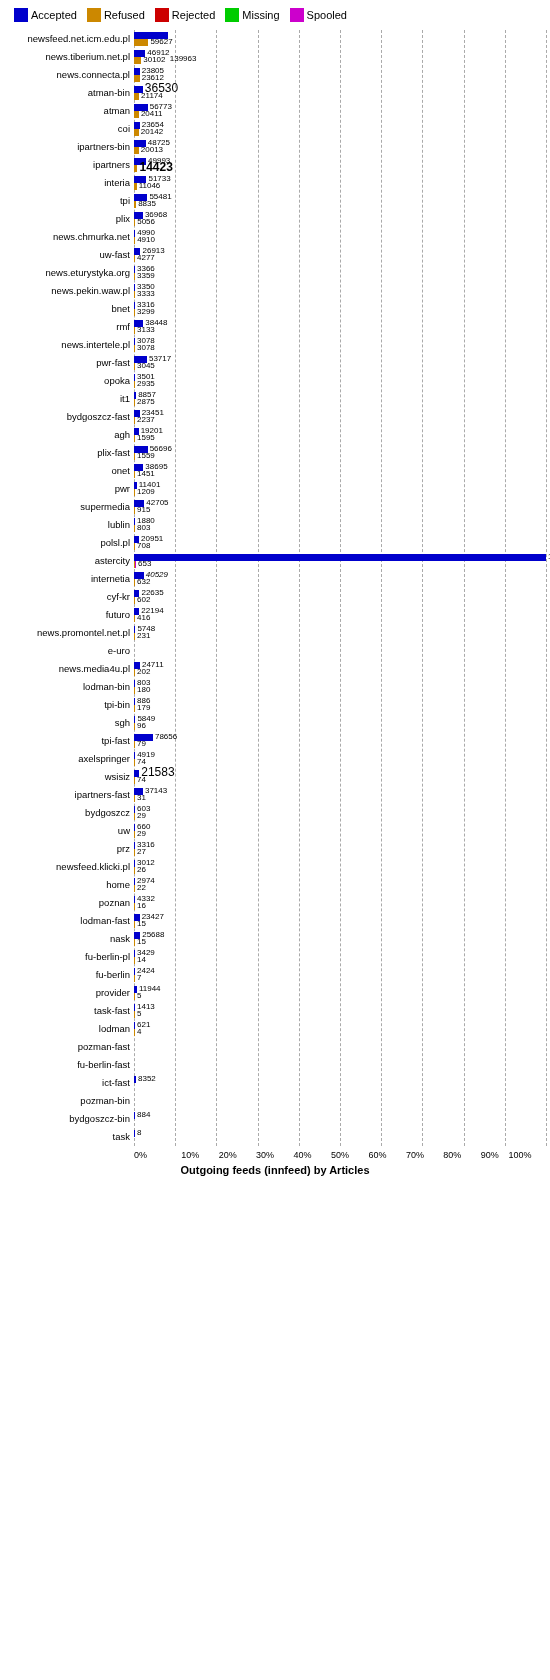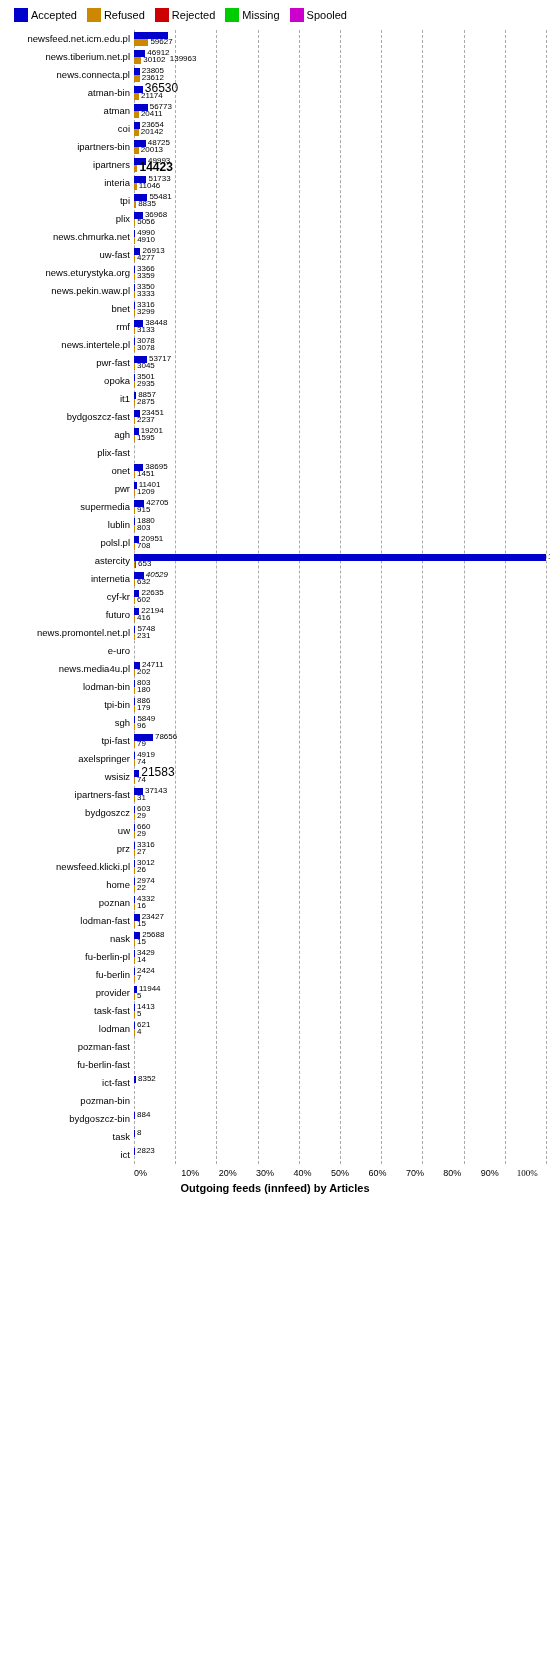--- a/index.html
+++ b/index.html
@@ -510,20 +510,32 @@
               </div>
               <div class="bar-line">
                 <div class="bar-segment color-refused" style="width: 1px;"></div>
                 <div class="bar-numbers" style="font-size: 8px;">1595</div>
               </div>
             </div>
           </div>
         </div>
         <div class="row">
           <div class="row-label">plix-fast</div>
+          <div class="bar-area">
+            <div class="bars-row">
+              <div class="bar-line">
+                <div class="bar-segment color-accepted" style="width: 13.6701px;"></div>
+                <div class="bar-numbers" style="font-size: 8px;">56696</div>
+              </div>
+              <div class="bar-line">
+                <div class="bar-segment color-refused" style="width: 1px;"></div>
+                <div class="bar-numbers" style="font-size: 8px;">1559</div>
+              </div>
+            </div>
+          </div>
         </div>
         <div class="row">
           <div class="row-label">onet</div>
           <div class="bar-area">
             <div class="bars-row">
               <div class="bar-line">
                 <div class="bar-segment color-accepted" style="width: 9.32986px;"></div>
                 <div class="bar-numbers" style="font-size: 8px;">38695</div>
               </div>
               <div class="bar-line">
@@ -1044,48 +1056,36 @@
             </div>
           </div>
         </div>
         <div class="row">
           <div class="row-label">task</div>
           <div class="bar-area">
             <div class="bars-row">
               <div class="bar-line">
                 <div class="bar-segment color-accepted" style="width: 1px;"></div>
                 <div class="bar-numbers" style="font-size: 8px;">8</div>
-              </div>
-              <div class="bar-line"></div>
-            </div>
-          </div>
-        </div>
-        <div class="row">
-          <div class="row-label">ict</div>
-          <div class="bar-area">
-            <div class="bars-row">
-              <div class="bar-line">
-                <div class="bar-segment color-accepted" style="width: 1px;"></div>
-                <div class="bar-numbers" style="font-size: 8px;">2823</div>
               </div>
               <div class="bar-line"></div>
             </div>
           </div>
         </div>
       </div>
   </div>
 
   <div class="x-axis" id="x-axis">
       <span class="x-label" style="width: 41.2px; margin-left: 0px; text-align: left;">0%</span>
       <span class="x-label" style="width: 41.2px; margin-left: 0px;">10%</span>
       <span class="x-label" style="width: 41.2px; margin-left: 0px;">20%</span>
       <span class="x-label" style="width: 41.2px; margin-left: 0px;">30%</span>
       <span class="x-label" style="width: 41.2px; margin-left: 0px;">40%</span>
       <span class="x-label" style="width: 41.2px; margin-left: 0px;">50%</span>
       <span class="x-label" style="width: 41.2px; margin-left: 0px;">60%</span>
       <span class="x-label" style="width: 41.2px; margin-left: 0px;">70%</span>
       <span class="x-label" style="width: 41.2px; margin-left: 0px;">80%</span>
       <span class="x-label" style="width: 41.2px; margin-left: 0px;">90%</span>
-      <span class="x-label" style="width: 41.2px; margin-left: 0px; text-align: center; font-family: Liberation Serif, serif;">100%</span>
+      <span class="x-label" style="width: 41.2px; margin-left: 0px; text-align: left;">100%</span>
     </div>
 
   <div class="x-title">Outgoing feeds (innfeed) by Articles</div>
 </div>
 
 </body></html>

